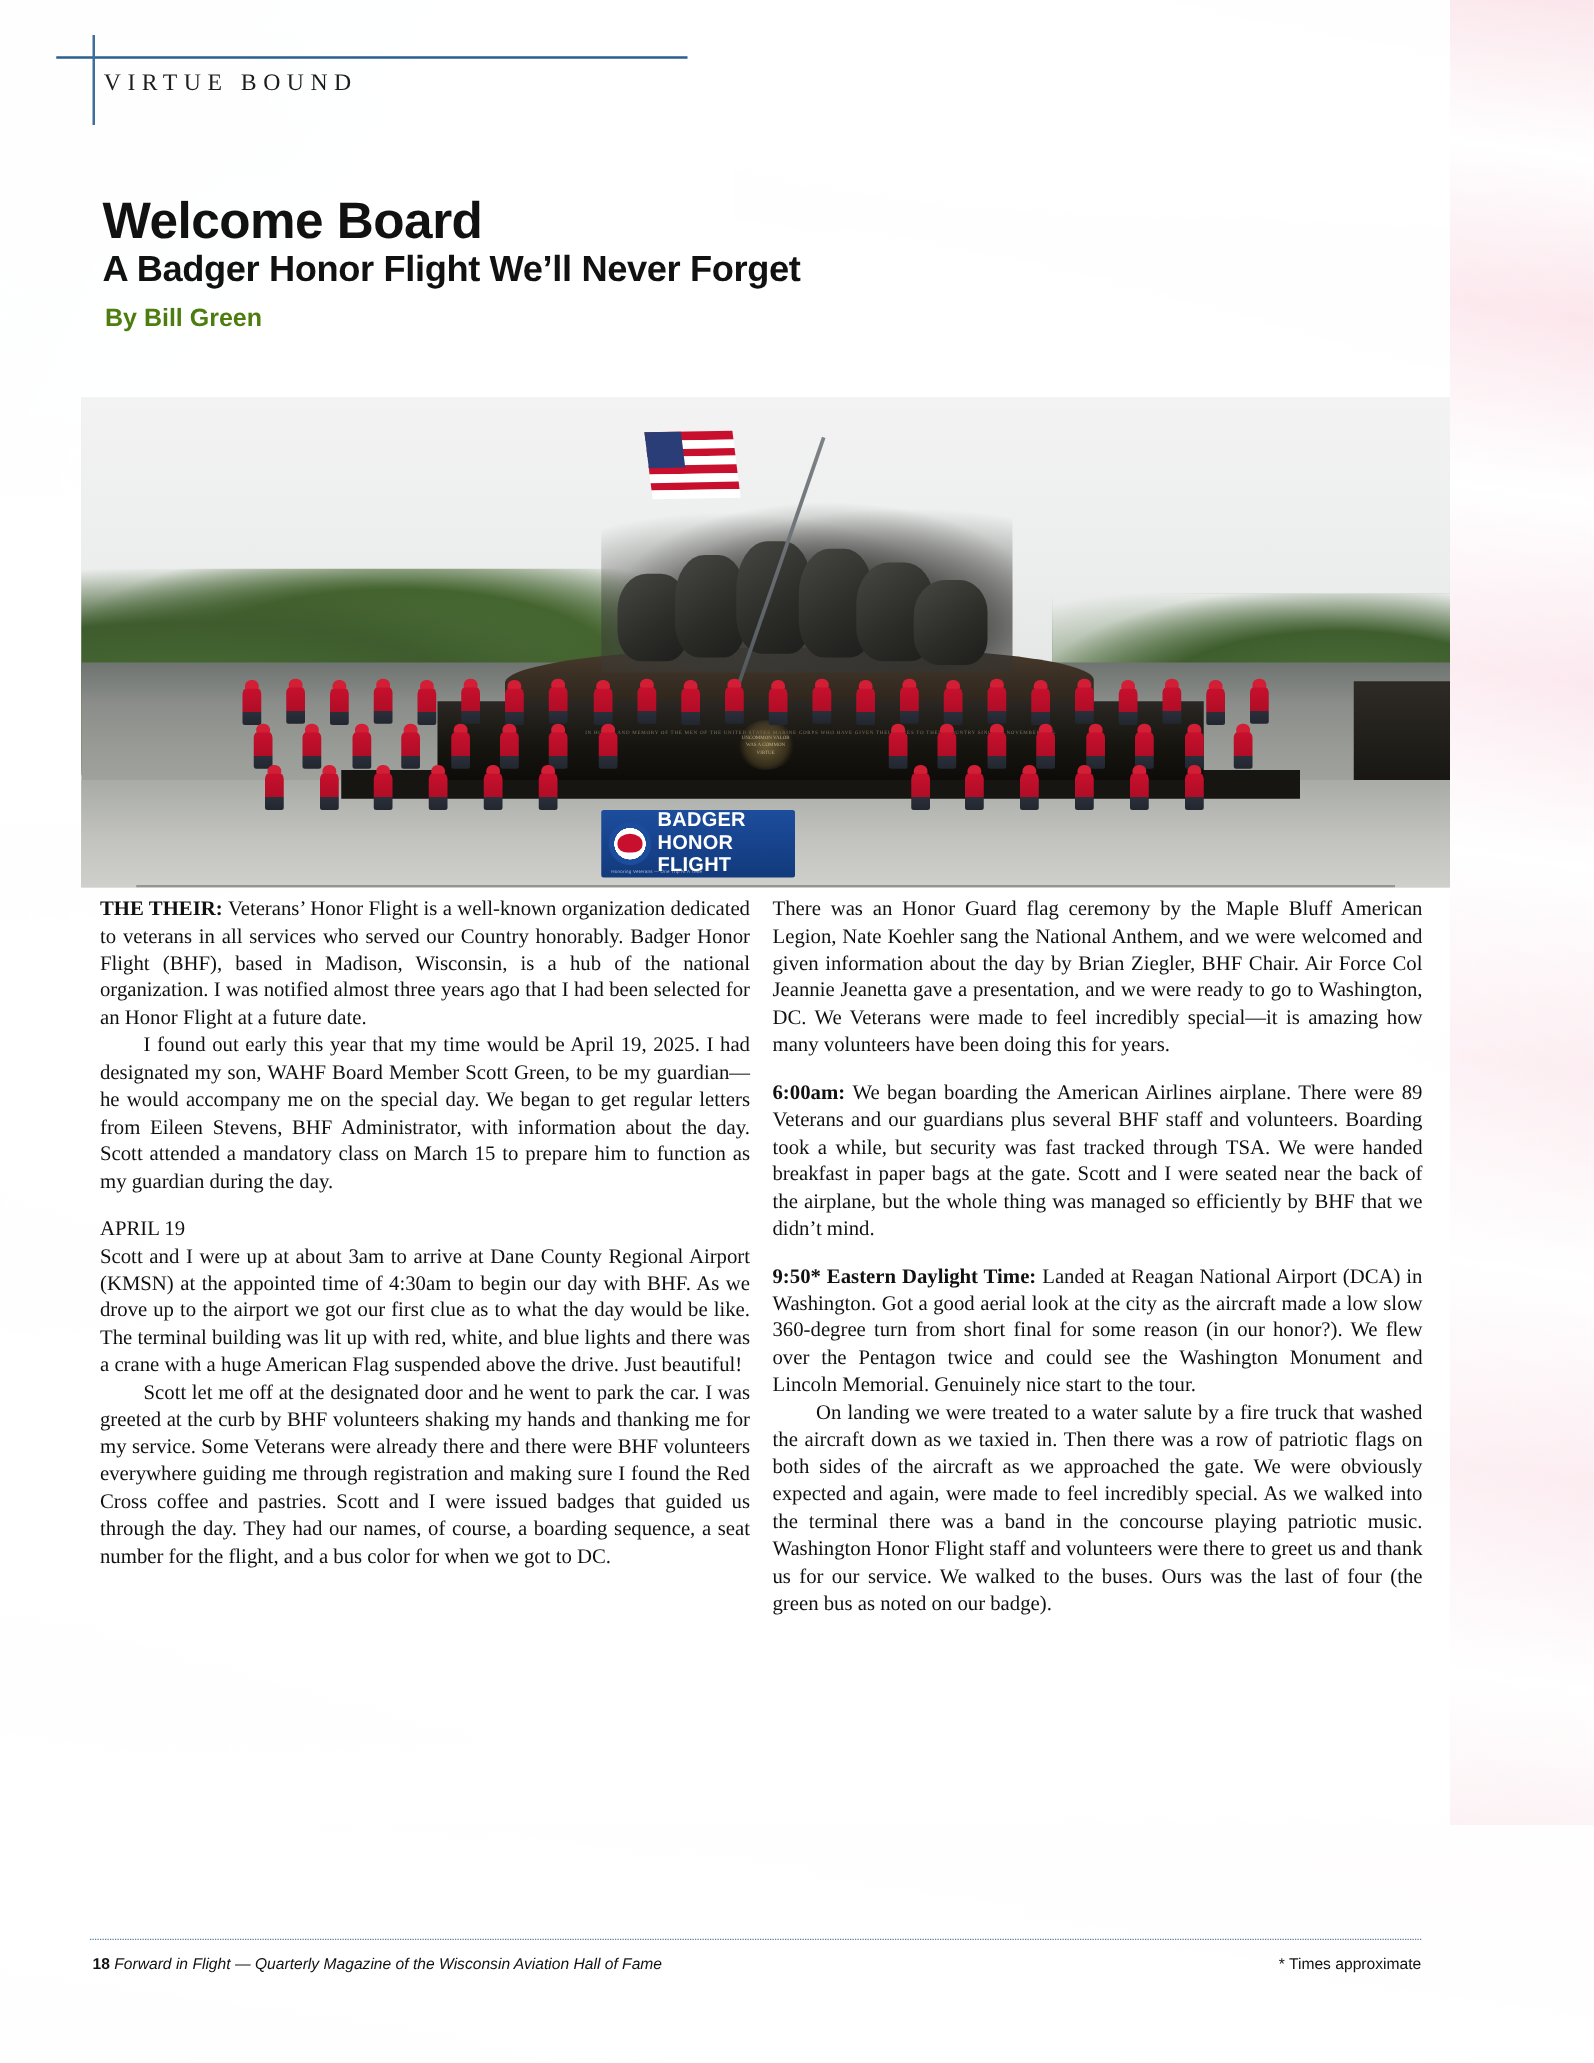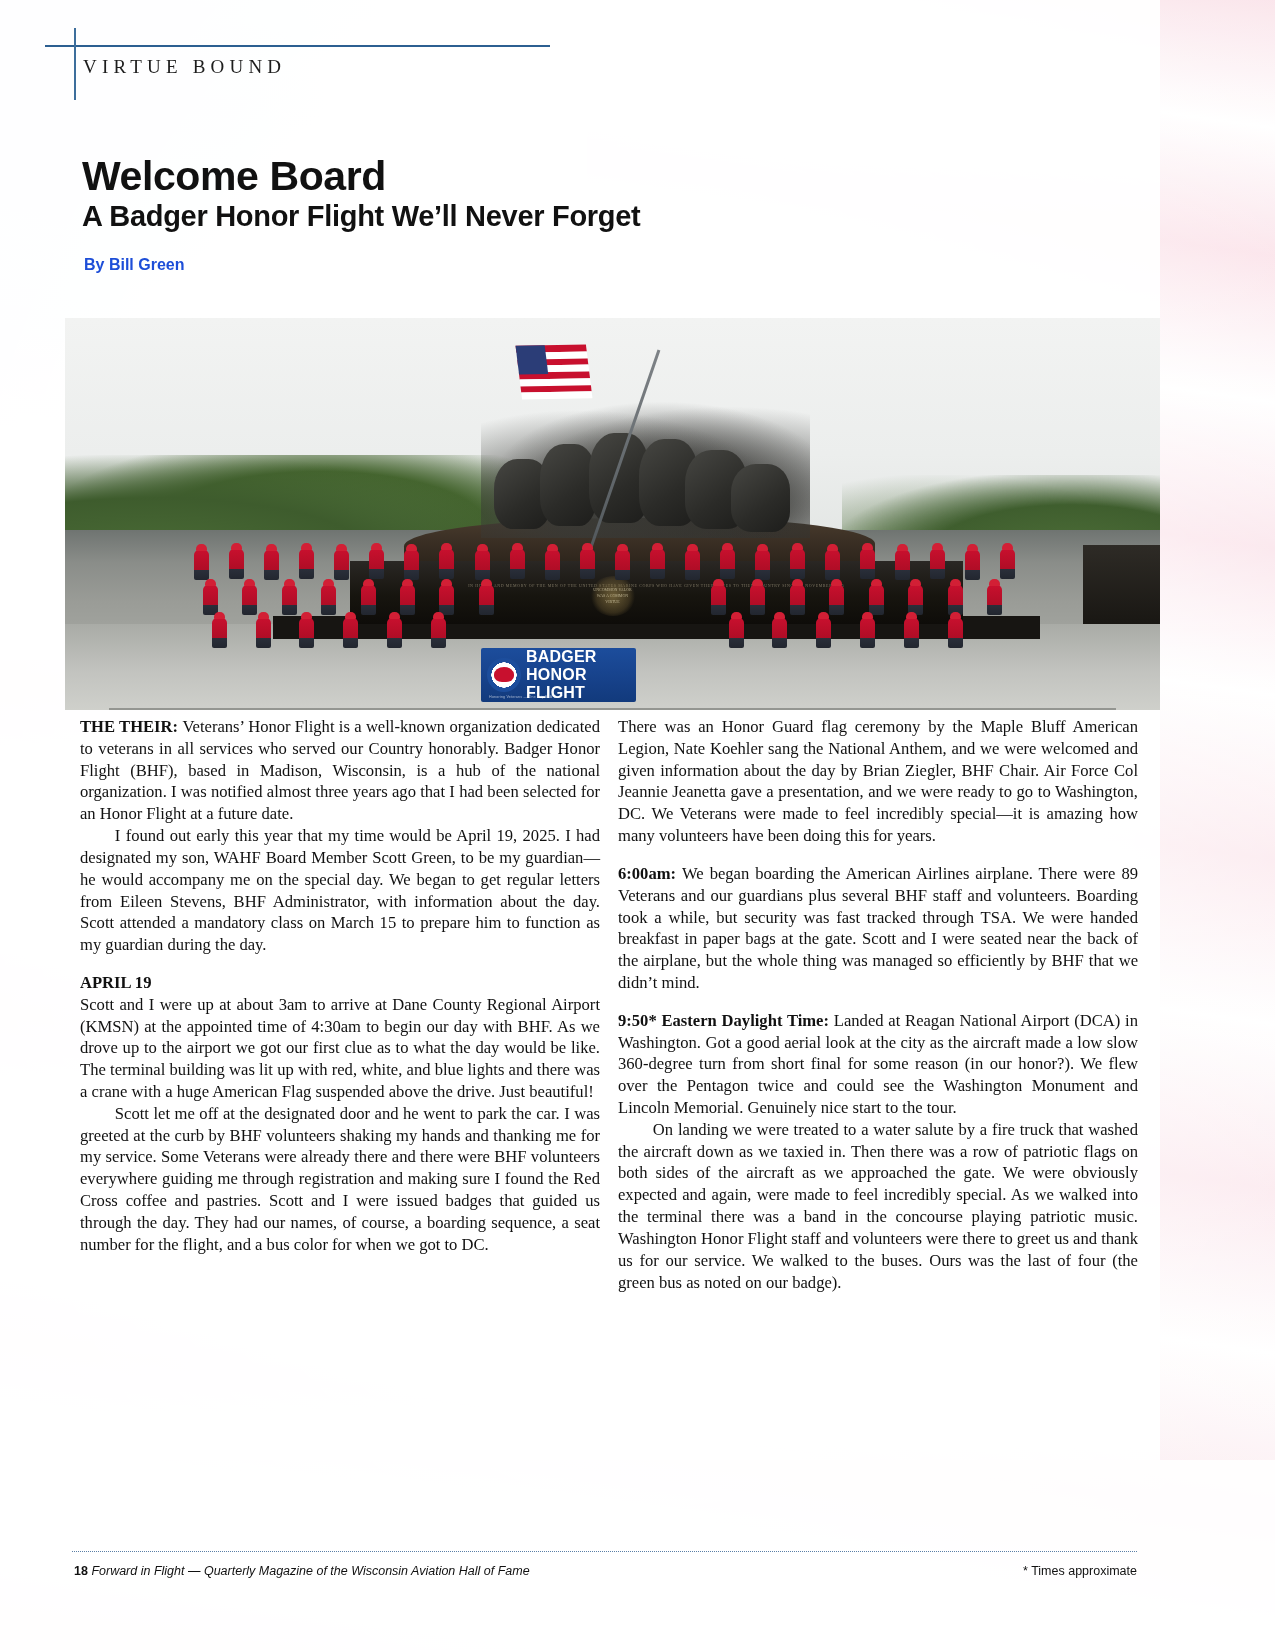--- a/index.html
+++ b/index.html
@@ -121,25 +121,25 @@
     font-family: "Liberation Sans", "DejaVu Sans", sans-serif;
     font-weight: bold;
     font-size: 29px;
     color: #111;
     letter-spacing: -0.3px;
     white-space: nowrap;
   }
   .byline {
     position: absolute;
     left: 84px;
-    top: 256px;
+    top: 244px;
     font-family: "Liberation Sans", "DejaVu Sans", sans-serif;
     font-weight: bold;
-    font-size: 16px;
-    color: #1d4ed8;
+    font-size: 20px;
+    color: #4d7c0f;
   }
 
   
   .photo {
     position: absolute;
     left: 65px;
     top: 318px;
     width: 1095px;
     height: 392px;
     overflow: hidden;
@@ -325,21 +325,21 @@
   }
   .col-left  { left: 80px; }
   .col-right { left: 618px; }
 
   .col p { margin: 0; }
   .col p.indent { text-indent: 2.1em; }
   .col p.gap { margin-top: 16px; }
   .lead-label { font-weight: bold; }
   .lead-label::after { content: " "; }
   .sec-head {
-    font-weight: bold;
+    font-weight: normal;
     margin: 0;
   }
   .u-plus { text-decoration: underline; }
 
   
   .footer-rule {
     position: absolute;
     left: 72px;
     top: 1551px;
     width: 1065px;

